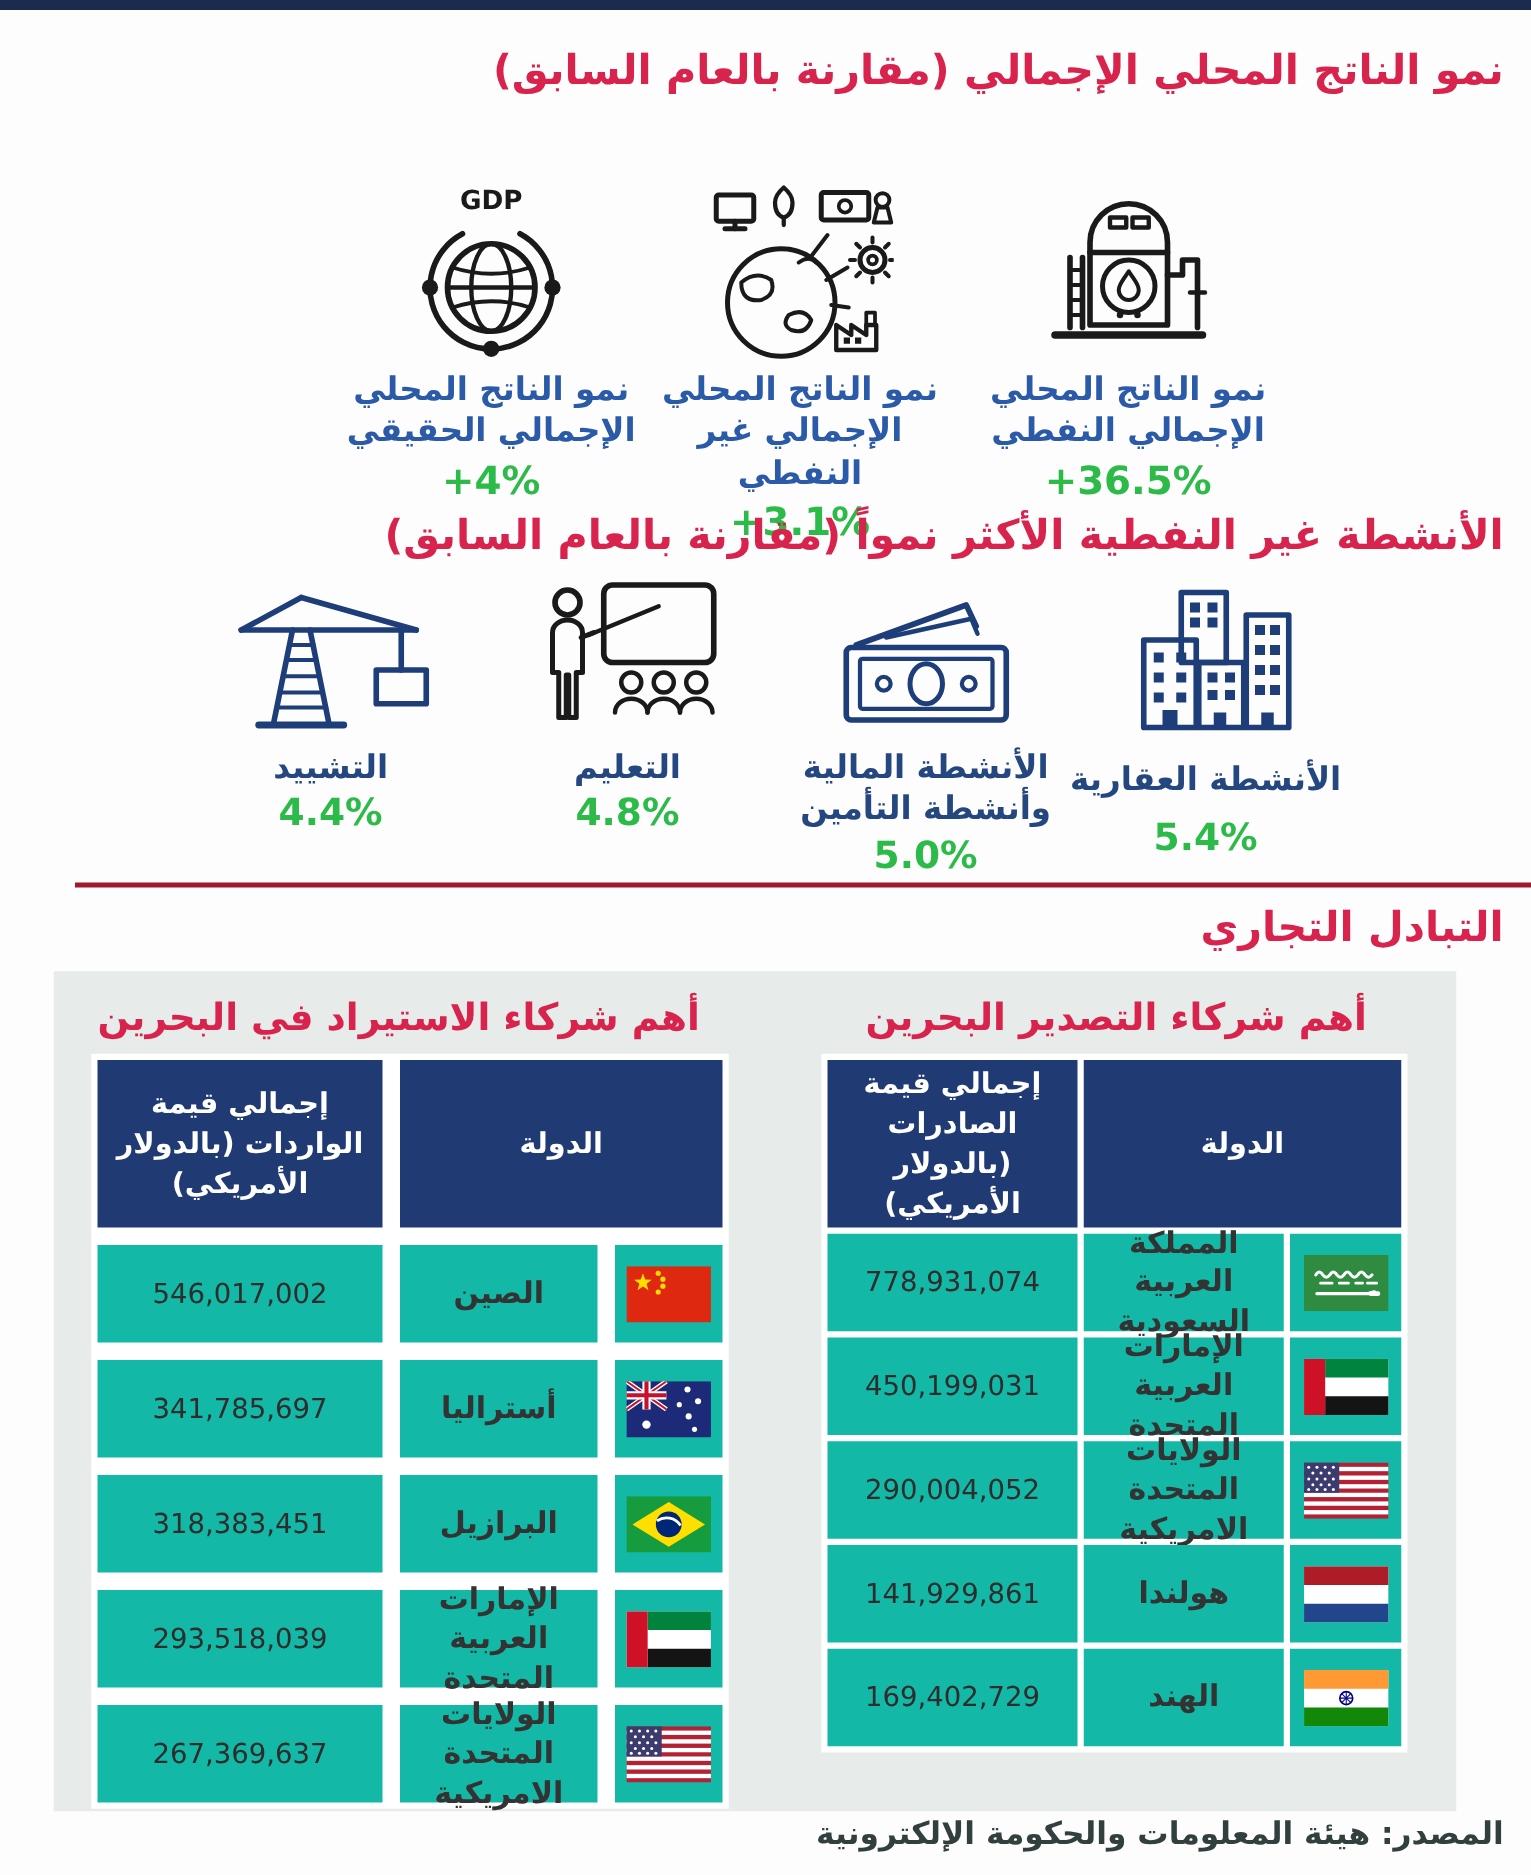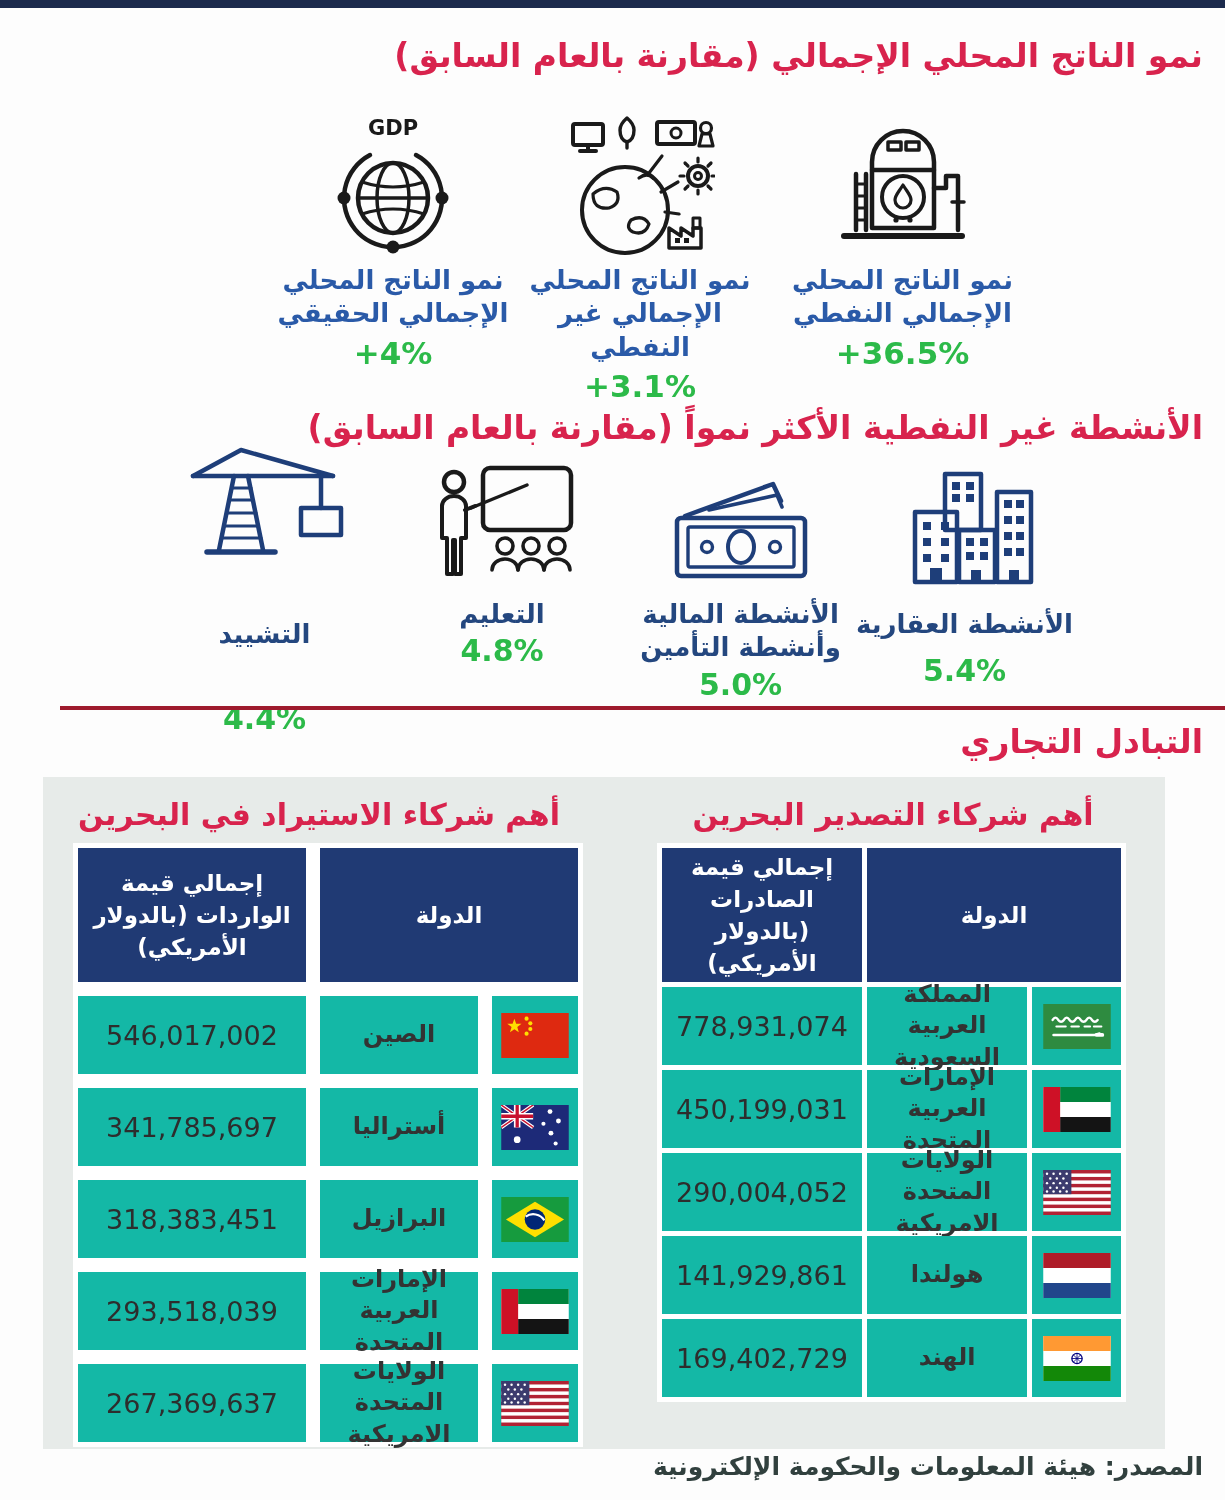--- a/index.html
+++ b/index.html
@@ -3,38 +3,38 @@
 <meta charset="utf-8">
 <style>
   html,body{margin:0;padding:0;background:#ffffff;}
   #page{position:relative;width:1225px;height:1500px;background:#fdfdfd;overflow:hidden;
         font-family:"DejaVu Sans","Liberation Sans",sans-serif;}
   .abs{position:absolute;}
   .topbar{left:0;top:0;width:1225px;height:8px;background:#1c2b4d;}
   .sec-title{color:#d8234d;font-weight:bold;font-size:33px;direction:rtl;text-align:right;line-height:1.2;}
   .stat-item{display:flex;flex-direction:column;align-items:center;text-align:center;}
   .icon-box{display:flex;align-items:flex-end;justify-content:center;}
-  .gdp .icon-box{height:138px;}
+  .gdp .icon-box{height:138px;margin-top:32px;}
   .act .icon-box{height:132px;}
   .stat-label{font-size:26px;font-weight:bold;color:#2a5aa8;line-height:1.28;direction:rtl;margin-top:8px;}
   .act .stat-label{color:#24477f;margin-top:6px;}
   .stat-value{font-size:31px;font-weight:bold;color:#2cba49;margin-top:4px;}
   .act .stat-value{font-size:30px;margin-top:2px;}
   .divider{left:60px;top:706px;width:1165px;height:4px;background:#9e1b2d;}
   .panel{left:43px;top:777px;width:1122px;height:672px;background:#e7ebe9;}
   .tbl-title{color:#d8234d;font-size:30px;font-weight:bold;text-align:center;direction:rtl;line-height:1.2;}
   .table{background:#ffffff;display:grid;gap:5px;padding:5px;direction:ltr;
          grid-template-rows:134px repeat(5,78px);}
   .table.import{grid-template-columns:228px 158px 86px;}
   .table.export{grid-template-columns:200px 160px 89px;}
   .th{background:#203a74;color:#ffffff;font-size:23px;font-weight:bold;display:flex;align-items:center;
       justify-content:center;text-align:center;direction:rtl;line-height:1.4;padding:0 12px;box-sizing:border-box;}
   .th.country-h{grid-column:2 / 4;}
   .td{background:#14b8a6;display:flex;align-items:center;justify-content:center;text-align:center;}
-  .td.val{font-size:27px;color:#2d2d2d;}
+  .td.val{font-size:22px;color:#2d2d2d;}
   .td.country{font-size:24px;font-weight:bold;color:#333333;direction:rtl;line-height:1.3;padding:0 4px;box-sizing:border-box;}
   .footer-note{font-size:25px;font-weight:600;color:#31403e;direction:rtl;text-align:right;}
 </style>
 </head>
 <body>
 
 <div id="page">
 
   <div class="abs topbar"></div>
 
@@ -205,21 +205,21 @@
             <path d="M91 108 a13 11 0 0 1 26 0"></path>
           <circle cx="130" cy="84" r="8"></circle>
             <path d="M117 108 a13 11 0 0 1 26 0"></path>
         </g>
       </svg>
     </div>
     <div class="stat-label">التعليم</div>
     <div class="stat-value">4.8%</div>
   </div>
 
-  <div class="abs stat-item act" style="left:152px;top:432px;width:225px;gap:48px;">
+  <div class="abs stat-item act" style="left:152px;top:460px;width:225px;">
     <div class="icon-box">
       <svg width="168" height="126" viewBox="0 0 168 126" fill="none" stroke="#1e3e79" stroke-width="4.5" stroke-linecap="round" stroke-linejoin="round">
         <line x1="12" y1="38" x2="152" y2="38"></line>
         <path d="M60 12 L12 38 M60 12 L152 38"></path>
         <path d="M53 38 L38 112 M67 38 L82 112"></path>
         <line x1="51" y1="50" x2="70" y2="50" stroke-width="3.2"></line>
         <line x1="49" y1="62" x2="72" y2="62" stroke-width="3.2"></line>
         <line x1="46" y1="75" x2="75" y2="75" stroke-width="3.2"></line>
         <line x1="44" y1="88" x2="77" y2="88" stroke-width="3.2"></line>
         <line x1="41" y1="100" x2="80" y2="100" stroke-width="3.2"></line>

